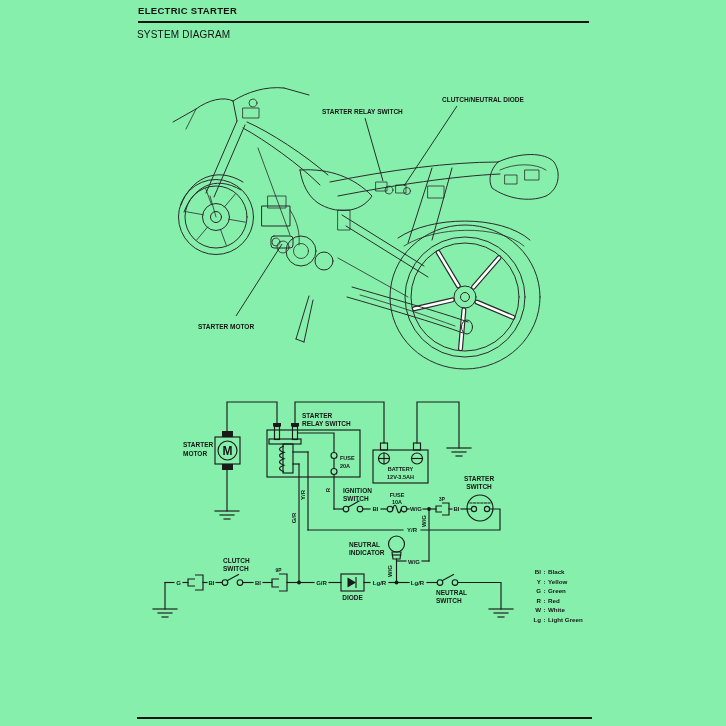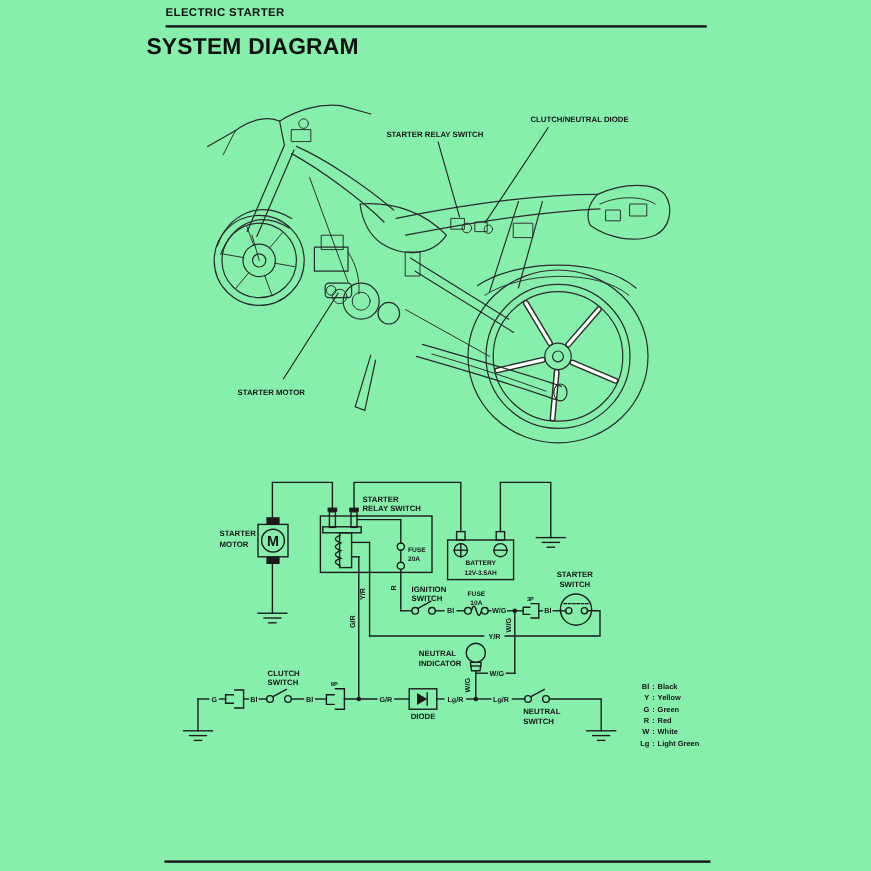--- a/index.html
+++ b/index.html
@@ -1,20 +1,20 @@
 <!DOCTYPE html>
 <html><head>
 <meta charset="utf-8">
 <style>
   html,body{margin:0;padding:0;background:#fff;}
   .page{position:relative;width:726px;height:726px;background:#86efac;overflow:hidden;
         font-family:"Liberation Sans", sans-serif;color:#111;}
   .hdr{position:absolute;left:138px;top:5px;font-size:9.5px;font-weight:bold;letter-spacing:.3px;}
   .hdr-rule{position:absolute;left:138px;top:20.5px;width:451px;height:2.6px;background:#151515;}
-  .title{position:absolute;left:122px;top:29px;font-size:19px;font-weight:bold;letter-spacing:.2px;}
+  .title{position:absolute;left:137px;top:29px;font-size:10px;font-weight:normal;letter-spacing:.2px;}
   .ftr-rule{position:absolute;left:137px;top:716.5px;width:455px;height:2.6px;background:#151515;}
   svg{position:absolute;overflow:visible;}
   .bike-svg{left:150px;top:70px;width:420px;height:300px;}
   .cir-svg{left:140px;top:390px;width:466px;height:245px;}
   .bk{stroke:#2b2b2b;stroke-width:1;fill:none;stroke-linejoin:round;stroke-linecap:round;}
   .bk2{stroke:#2b2b2b;stroke-width:.8;fill:none;stroke-linejoin:round;stroke-linecap:round;}
   .spo{stroke:#2b2b2b;stroke-width:5;stroke-linecap:round;}
   .spi{stroke:#fff;stroke-width:2.6;stroke-linecap:round;}
   .ldr{stroke:#1a1a1a;stroke-width:.9;fill:none;}
   .w{stroke:#1a1a1a;stroke-width:1.15;fill:none;stroke-linecap:square;}

